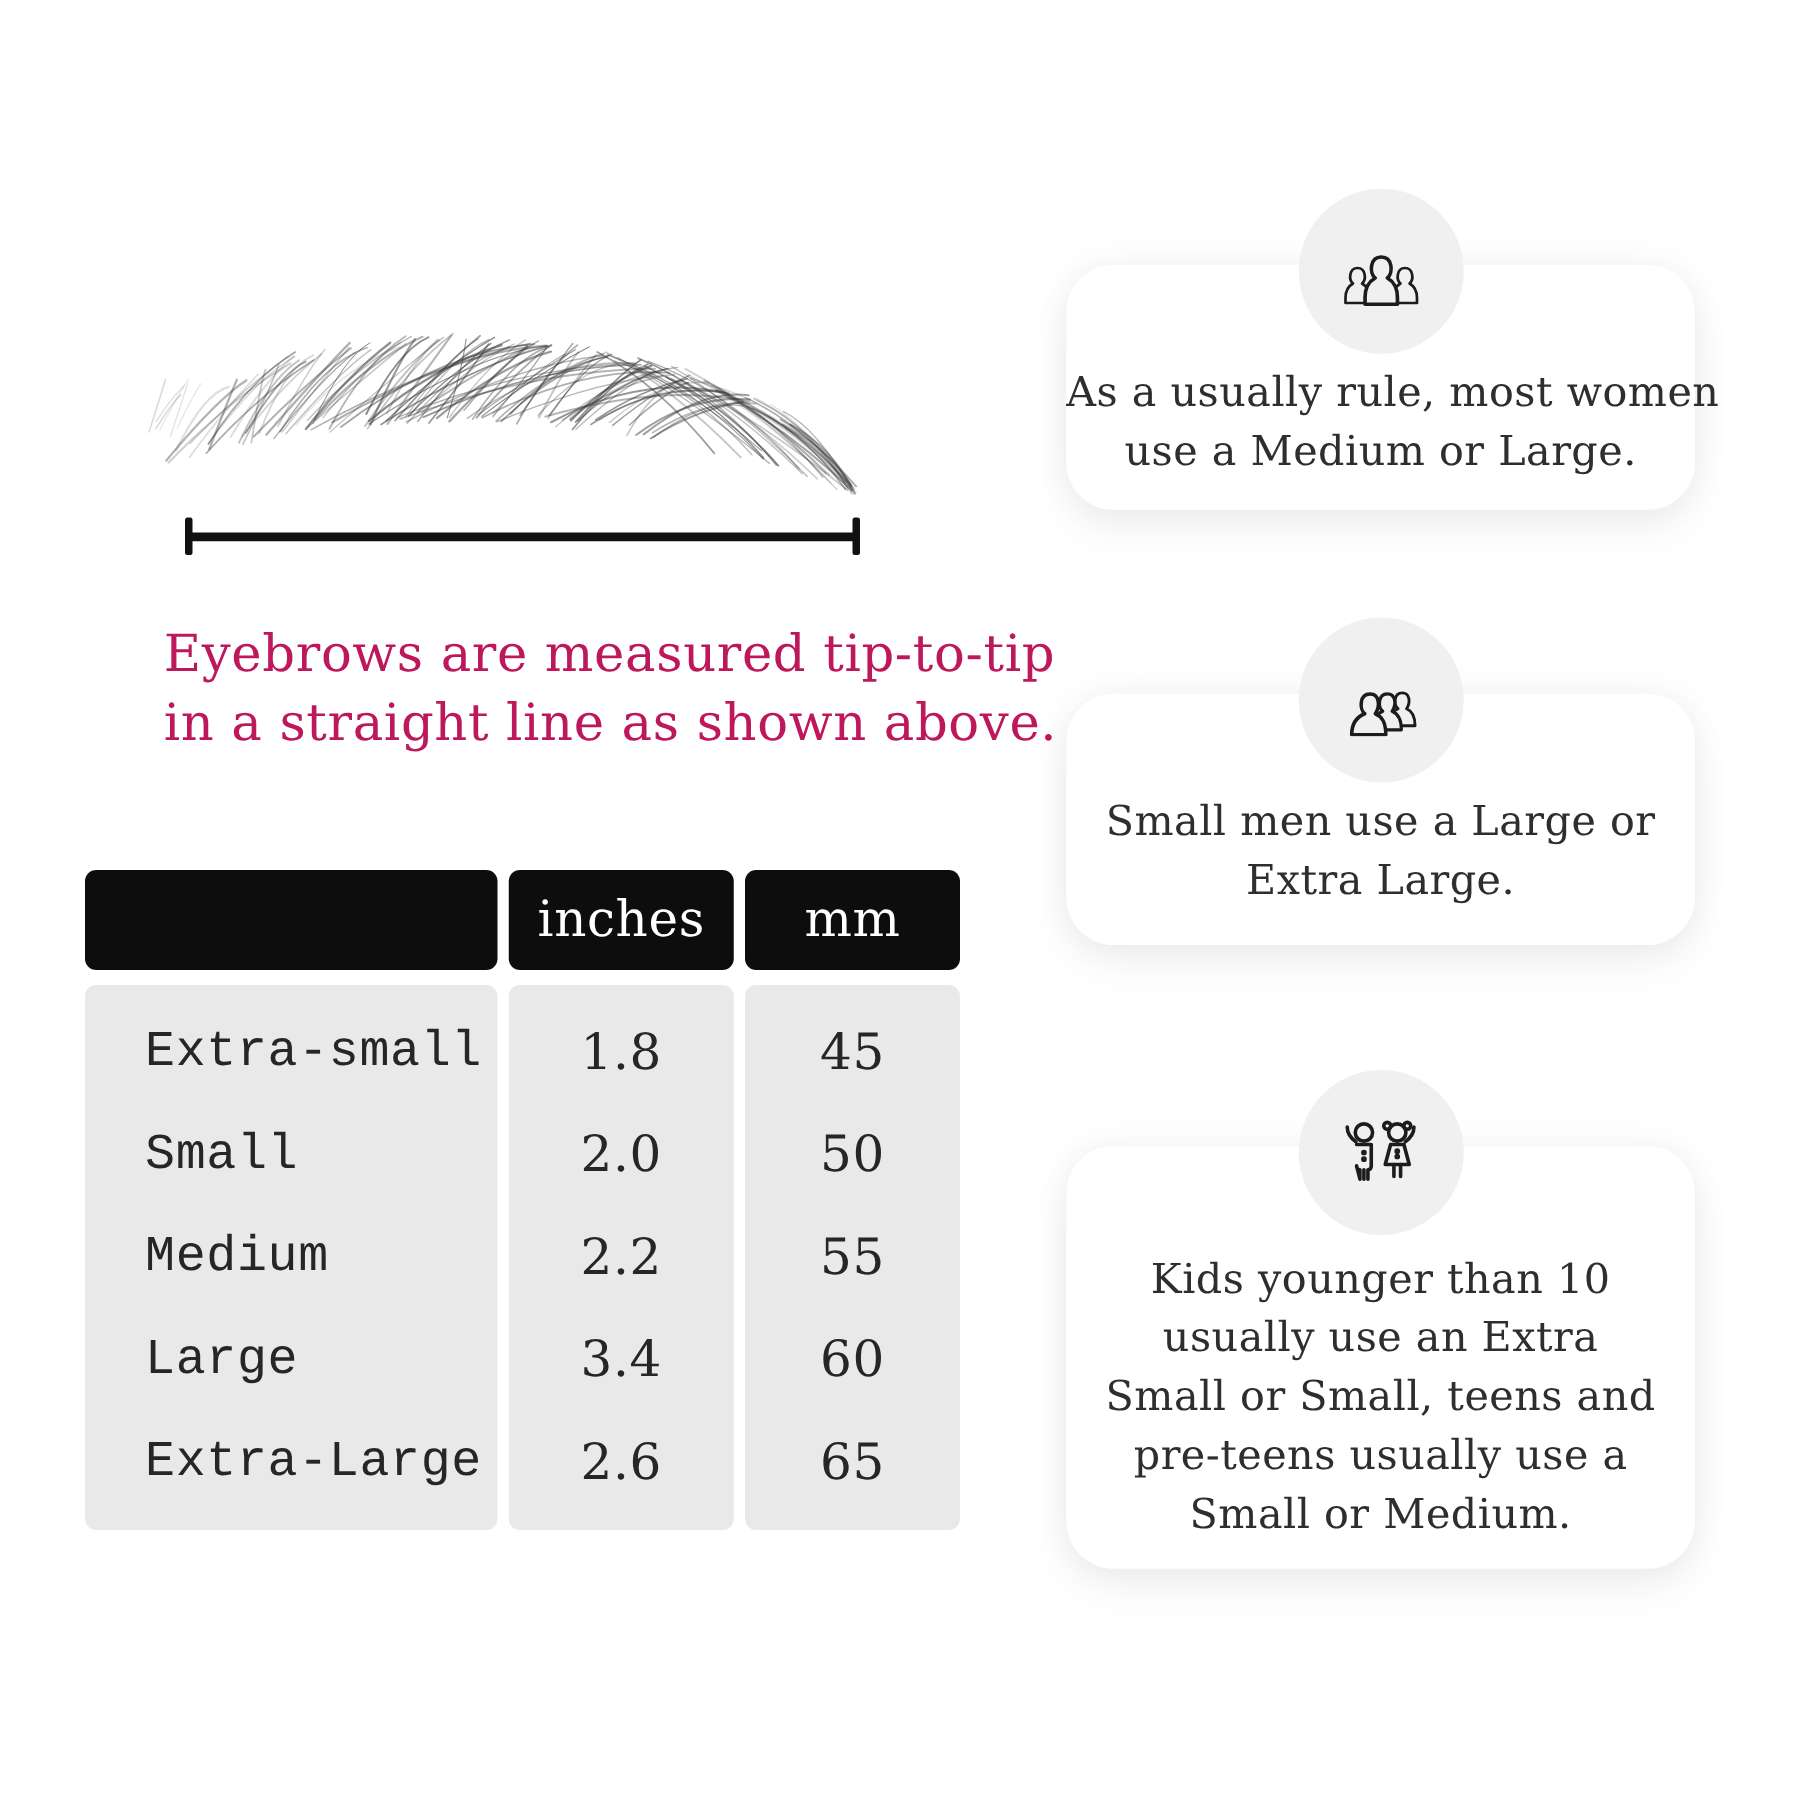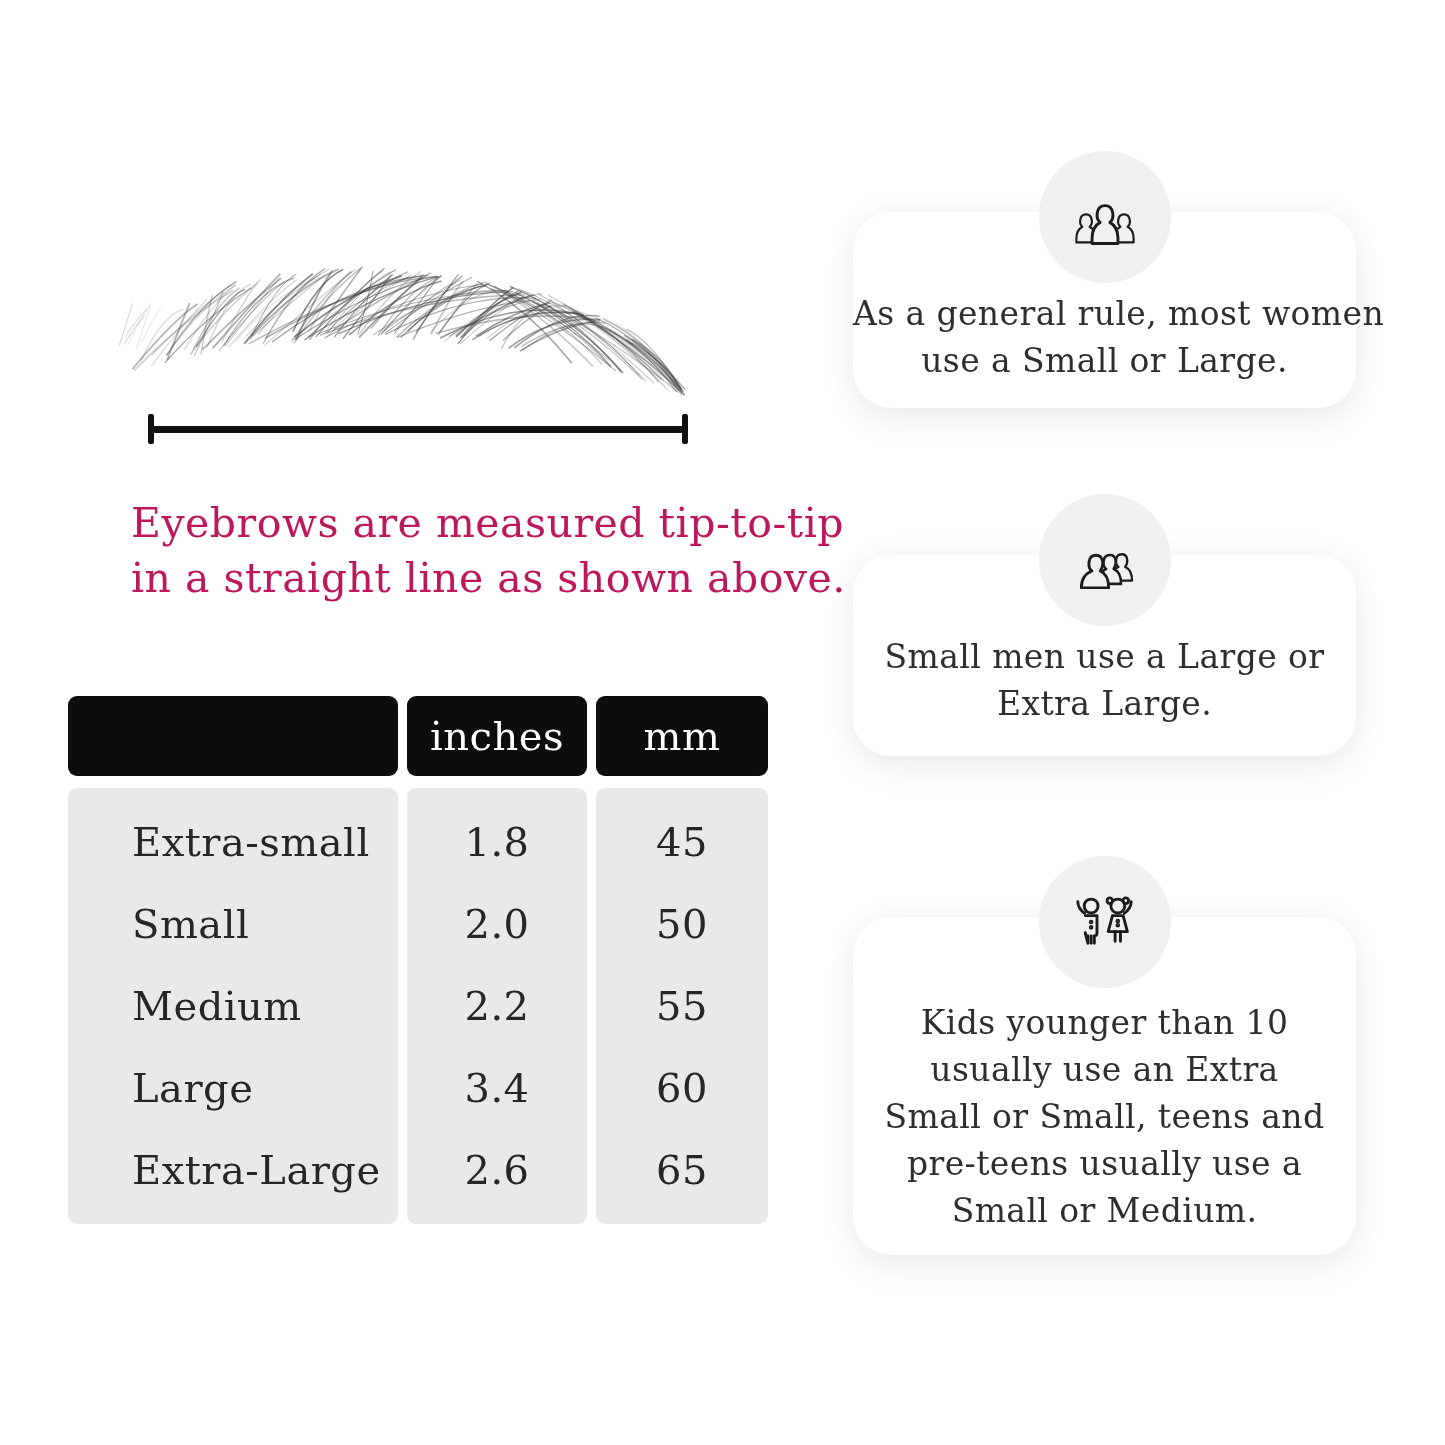--- a/index.html
+++ b/index.html
@@ -19,21 +19,21 @@
   
   .size-table{position:absolute;left:68px;top:696px;width:700px;}
   .thead,.tbody{display:grid;grid-template-columns:330px 180px 172px;column-gap:9px;}
   .th{
     background:#0d0d0d;border-radius:9px;height:80px;color:#ffffff;
     display:flex;align-items:center;justify-content:center;font-size:40px;letter-spacing:0.5px;
   }
   .tbody{margin-top:12px;}
   .tcol{background:#e9e9e9;border-radius:9px;height:436px;display:flex;flex-direction:column;justify-content:center;padding:0;}
   .cell{height:82px;display:flex;align-items:center;justify-content:center;font-size:40px;color:#262626;letter-spacing:0.5px;}
-  .tcol.labels .cell{justify-content:flex-start;padding-left:64px;}
+  .tcol.labels .cell{justify-content:flex-start;padding-left:48px;font-family:Liberation Mono, monospace;}
   
   .card{
     position:absolute;left:853px;width:503px;background:#ffffff;border-radius:38px;
     box-shadow:0 0 30px rgba(0,0,0,0.055), 0 16px 34px rgba(0,0,0,0.05);
   }
   .card.c1{top:212px;height:196px;}
   .card.c2{top:555px;height:201px;}
   .card.c3{top:917px;height:338px;}
   .badge{
     position:absolute;left:50%;margin-left:-66px;top:-61px;width:132px;height:132px;border-radius:50%;
@@ -247,22 +247,22 @@
     <div class="badge">
       <svg width="72" height="58" viewBox="0 0 72 58">
         <g class="ic fill">
           <path transform="translate(17,40) scale(0.8)" d="M -12 18 L -12 13 C -12 5 -9 1 -4.5 -1.5 C -9 -5 -8.5 -17 0 -17 C 8.5 -17 9 -5 4.5 -1.5 C 9 1 12 5 12 13 L 12 18 Z"></path>
           <path transform="translate(55,40) scale(0.8)" d="M -12 18 L -12 13 C -12 5 -9 1 -4.5 -1.5 C -9 -5 -8.5 -17 0 -17 C 8.5 -17 9 -5 4.5 -1.5 C 9 1 12 5 12 13 L 12 18 Z"></path>
           <path transform="translate(36,36) scale(1.08)" d="M -12 18 L -12 13 C -12 5 -9 1 -4.5 -1.5 C -9 -5 -8.5 -17 0 -17 C 8.5 -17 9 -5 4.5 -1.5 C 9 1 12 5 12 13 L 12 18 Z"></path>
         </g>
       </svg>
     </div>
     <div class="card-text">
-      <div>As a general rule, most women</div>
-      <div>use a Small or Large.</div>
+      <div>As a usually rule, most women</div>
+      <div>use a Medium or Large.</div>
     </div>
   </div>
 
   <div class="card c2">
     <div class="badge">
       <svg width="72" height="58" viewBox="0 0 72 58">
         <g class="ic fill">
           <path transform="translate(52,36) scale(0.85)" d="M -13 16 C -13 6 -8 2 -3 0 C -7 -3 -7.5 -15 1 -15 C 8 -15 9 -6 5 0 C 10 2 13 6 13 16 Z"></path>
           <path transform="translate(40,38) scale(0.93)" d="M -13 16 C -13 6 -8 2 -3 0 C -7 -3 -7.5 -15 1 -15 C 8 -15 9 -6 5 0 C 10 2 13 6 13 16 Z"></path>
           <path transform="translate(26,40) scale(1.05)" d="M -13 16 C -13 6 -8 2 -3 0 C -7 -3 -7.5 -15 1 -15 C 8 -15 9 -6 5 0 C 10 2 13 6 13 16 Z"></path>

